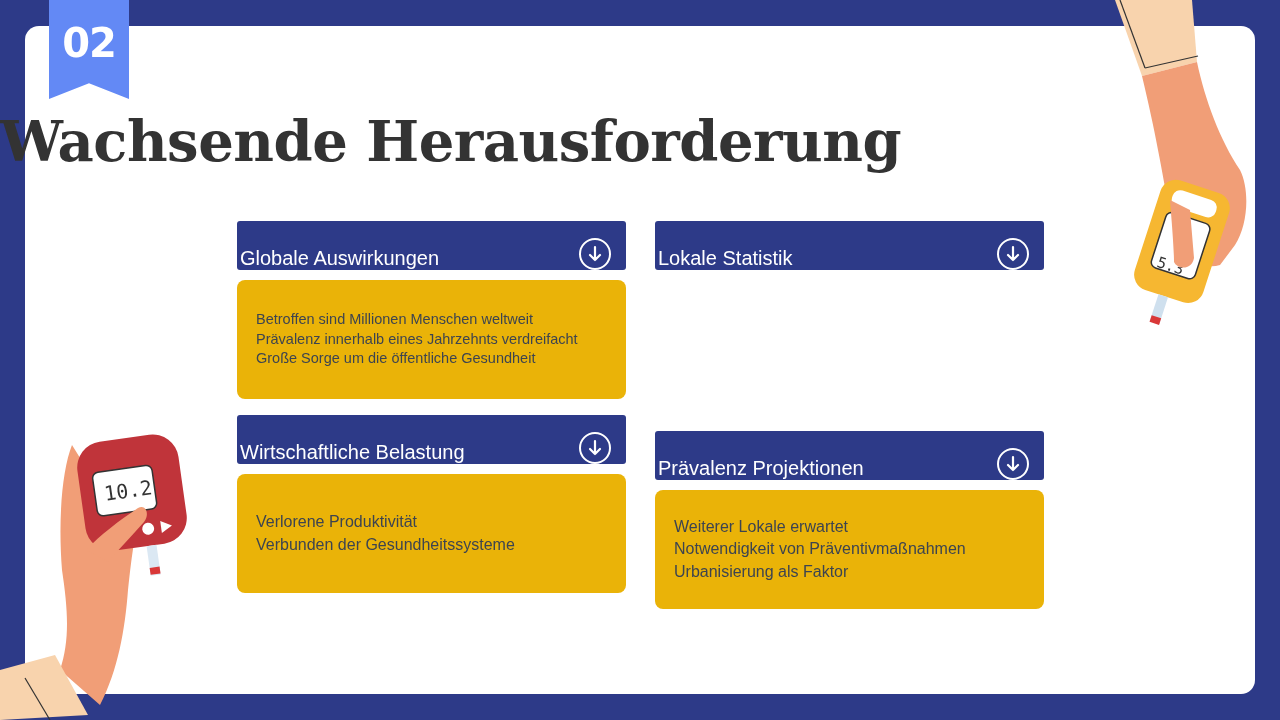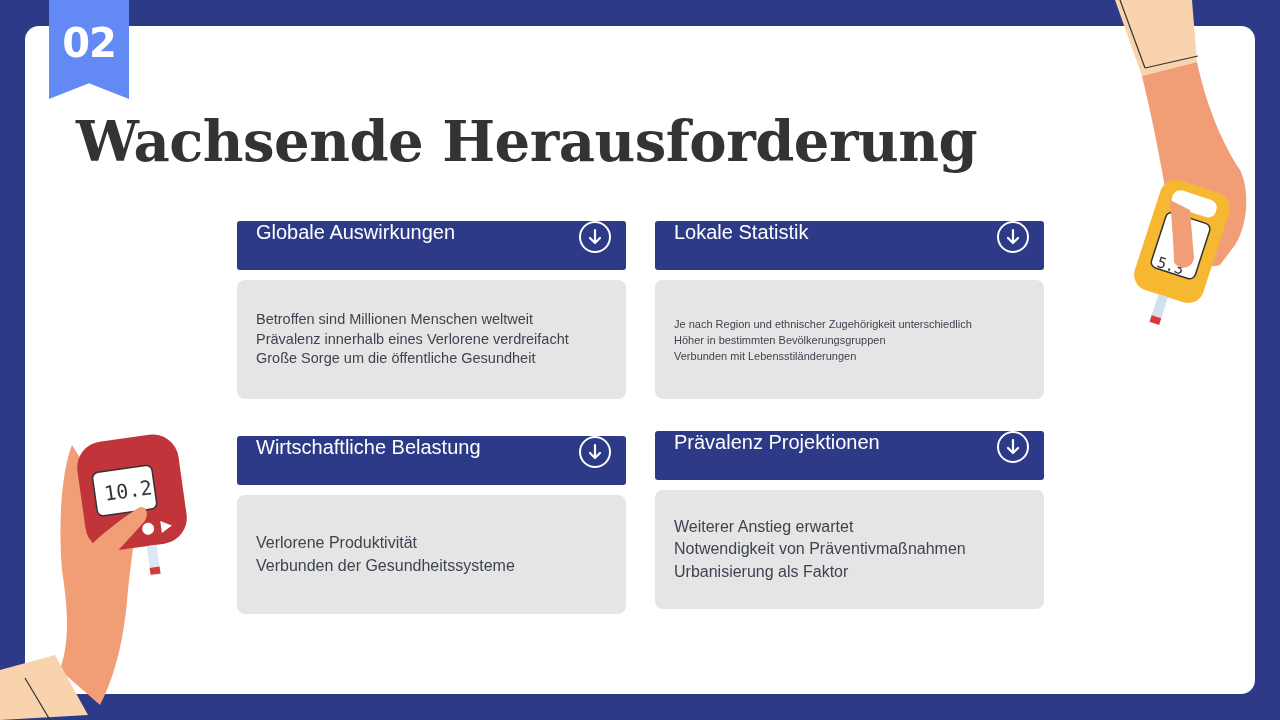--- a/index.html
+++ b/index.html
@@ -30,59 +30,59 @@
     text-align: center;
     font-family: "DejaVu Sans", sans-serif;
     font-weight: bold;
     font-size: 40px;
     color: #ffffff;
     letter-spacing: -1px;
   }
   .title {
     position: absolute;
     left: 0; width: 1053px; top: 108px;
-    text-align: center;
+    text-align: left;
     font-family: "DejaVu Serif", serif;
     font-weight: bold;
     font-size: 56px;
     color: #333333;
     letter-spacing: -0.5px;
     z-index: 2;
   }
   .card {
     position: absolute;
     width: 389px;
   }
   .card-header {
     height: 49px;
     background: #2d3a88;
     border-radius: 3px;
     display: flex;
-    align-items: flex-start;
+    align-items: flex-end;
     justify-content: space-between;
-    padding: 0 15px 0 19px;
+    padding: 0 15px 0 3px;
     cursor: pointer;
   }
   .card-title {
     color: #ffffff;
     font-size: 20px;
     font-family: "Liberation Sans", sans-serif;
   }
   .card-icon {
     width: 32px; height: 32px;
     border: 2px solid #ffffff;
     border-radius: 50%;
     display: flex;
     align-items: center;
     justify-content: center;
   }
   .card-body {
     margin-top: 10px;
     height: 119px;
-    background: #e5e5e5;
+    background: #eab308;
     border-radius: 8px;
     display: flex;
     flex-direction: column;
     justify-content: center;
     padding: 0 19px;
   }
   .card-body .line {
     color: #3d4450;
     font-size: 14.5px;
     line-height: 19.5px;
@@ -112,42 +112,37 @@
   <div class="card-header">
     <span class="card-title">Globale Auswirkungen</span>
     <span class="card-icon">
       <svg width="16" height="18" viewBox="0 0 16 18">
           <path d="M8 2 V15 M3 10 L8 15 L13 10" stroke="#fff" stroke-width="2.2" fill="none" stroke-linecap="round" stroke-linejoin="round"></path>
         </svg>
     </span>
   </div>
   <div class="card-body">
     <div class="line">Betroffen sind Millionen Menschen weltweit</div>
-    <div class="line">Prävalenz innerhalb eines Verlorene verdreifacht</div>
+    <div class="line">Prävalenz innerhalb eines Jahrzehnts verdreifacht</div>
     <div class="line">Große Sorge um die öffentliche Gesundheit</div>
   </div>
 </div>
 
 <div class="card" style="left:655px; top:221px;border-radius:20px;">
   <div class="card-header">
     <span class="card-title">Lokale Statistik</span>
     <span class="card-icon">
       <svg width="16" height="18" viewBox="0 0 16 18">
           <path d="M8 2 V15 M3 10 L8 15 L13 10" stroke="#fff" stroke-width="2.2" fill="none" stroke-linecap="round" stroke-linejoin="round"></path>
         </svg>
     </span>
   </div>
-  <div class="card-body small">
-    <div class="line">Je nach Region und ethnischer Zugehörigkeit unterschiedlich</div>
-    <div class="line">Höher in bestimmten Bevölkerungsgruppen</div>
-    <div class="line">Verbunden mit Lebensstiländerungen</div>
-  </div>
-</div>
-
-<div class="card" style="left:237px; top:436px;">
+</div>
+
+<div class="card" style="left:237px; top:415px;">
   <div class="card-header">
     <span class="card-title">Wirtschaftliche Belastung</span>
     <span class="card-icon">
       <svg width="16" height="18" viewBox="0 0 16 18">
           <path d="M8 2 V15 M3 10 L8 15 L13 10" stroke="#fff" stroke-width="2.2" fill="none" stroke-linecap="round" stroke-linejoin="round"></path>
         </svg>
     </span>
   </div>
   <div class="card-body large">
     <div class="line">Verlorene Produktivität</div>
@@ -158,21 +153,21 @@
 <div class="card" style="left:655px; top:431px;">
   <div class="card-header">
     <span class="card-title">Prävalenz Projektionen</span>
     <span class="card-icon">
       <svg width="16" height="18" viewBox="0 0 16 18">
           <path d="M8 2 V15 M3 10 L8 15 L13 10" stroke="#fff" stroke-width="2.2" fill="none" stroke-linecap="round" stroke-linejoin="round"></path>
         </svg>
     </span>
   </div>
   <div class="card-body large">
-    <div class="line">Weiterer Anstieg erwartet</div>
+    <div class="line">Weiterer Lokale erwartet</div>
     <div class="line">Notwendigkeit von Präventivmaßnahmen</div>
     <div class="line">Urbanisierung als Faktor</div>
   </div>
 </div>
 
 <svg class="illus" style="left:1100px; top:0;" width="160" height="340" viewBox="0 0 160 340">
 
   <path d="M15 0 L92 0 L97 62 L42 76 Z" fill="#f8d3ad"></path>
   <path d="M20 0 L45 68" stroke="#333" stroke-width="1.2" fill="none"></path>
   <path d="M45 68 L98 56" stroke="#333" stroke-width="1.2" fill="none"></path>

